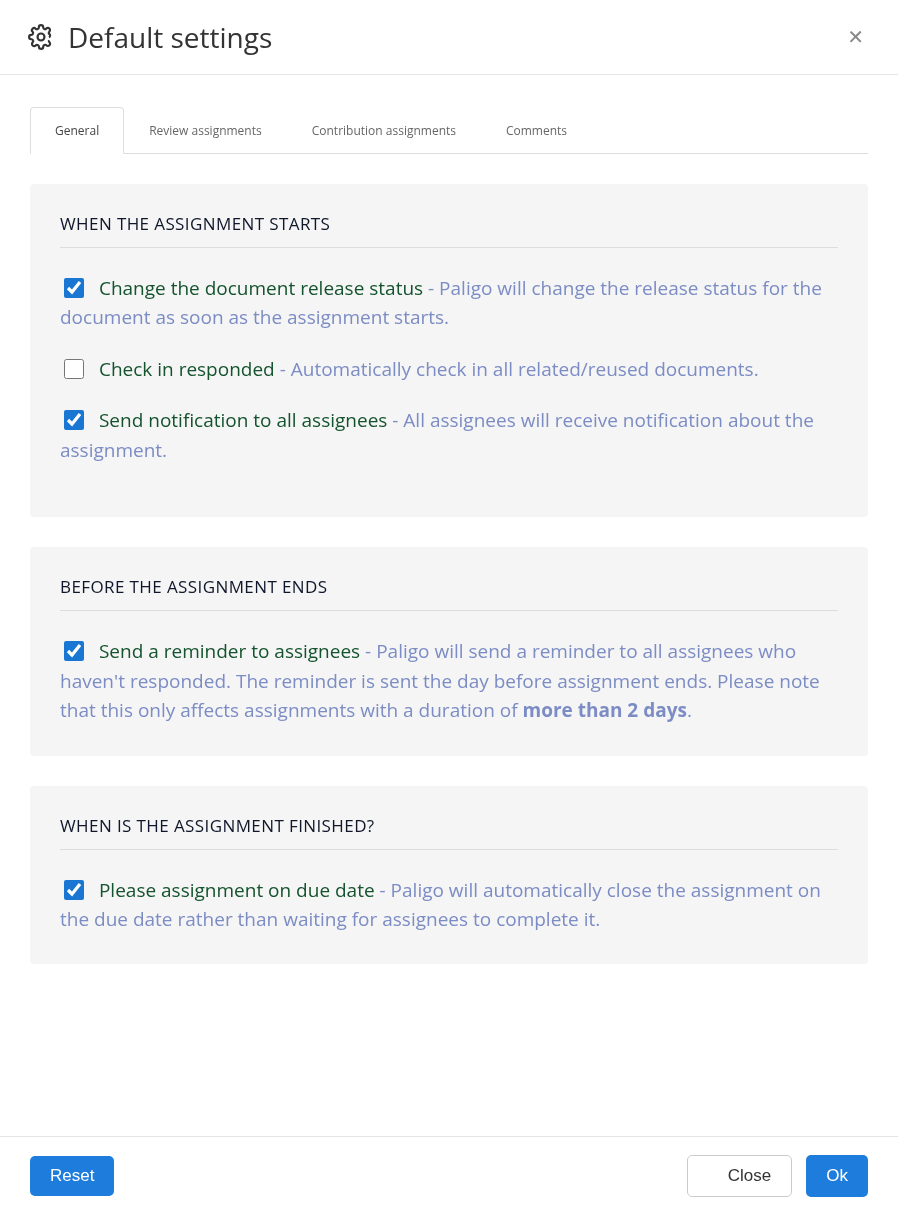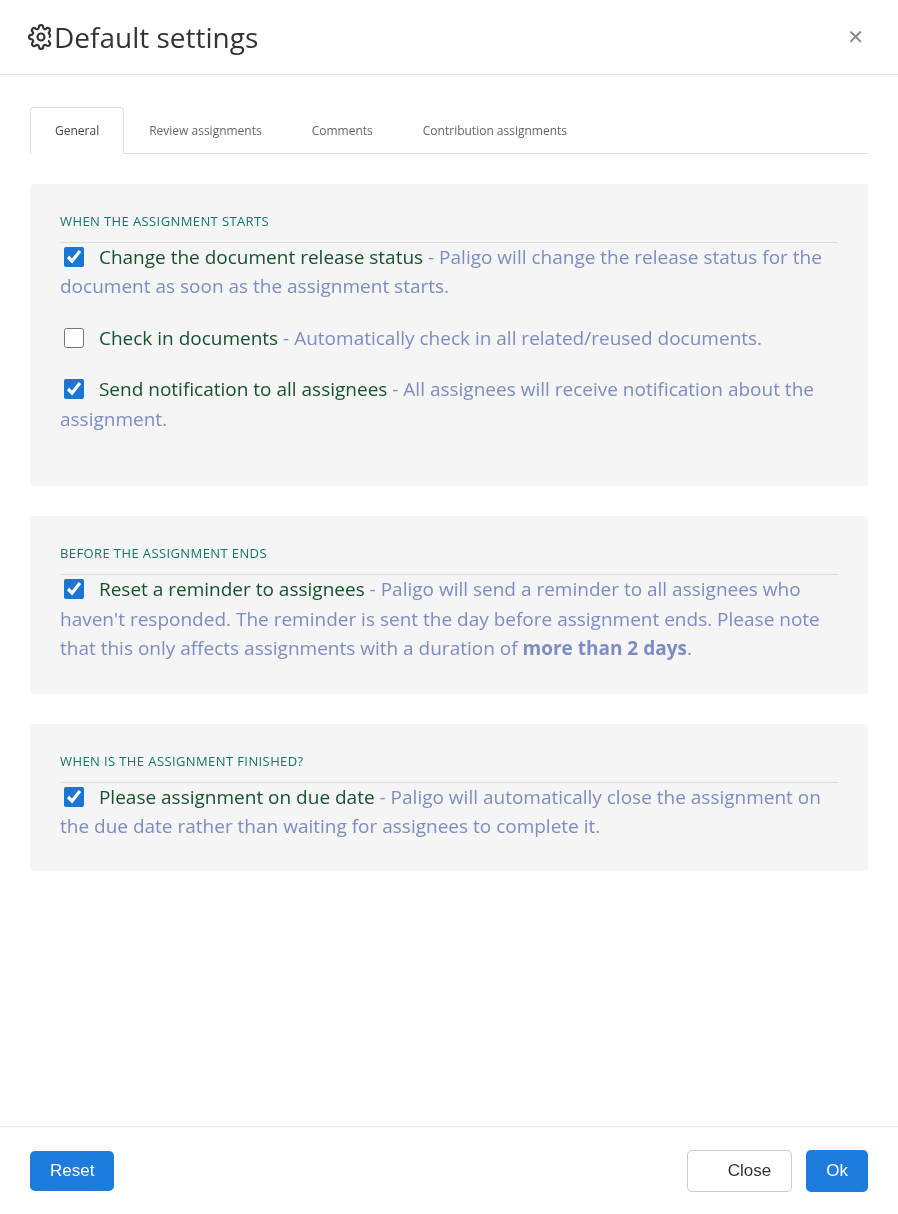--- a/index.html
+++ b/index.html
@@ -13,21 +13,21 @@
     position: relative;
     overflow: hidden;
   }
   .header {
     display: flex;
     align-items: center;
     justify-content: space-between;
     padding: 18px 28px 18px 28px;
     border-bottom: 1px solid #e5e5e5;
   }
-  .header-left { display: flex; align-items: center; }
+  .header-left { display: flex; align-items: center; gap: 14px; }
   .gear { width: 26px; height: 26px; flex-shrink: 0; }
   .title { font-size: 28px; color: #333; font-weight: 400; }
   .close-x { font-size: 20px; color: #888; cursor: pointer; padding: 6px; line-height: 1; }
 
   .body {
     position: absolute;
     top: 76px;
     bottom: 78px;
     left: 0; right: 0;
     overflow-y: scroll;
@@ -61,25 +61,26 @@
     background: #fff;
   }
 
   .panel {
     background: #f5f5f5;
     border-radius: 4px;
     padding: 28px 30px 30px 30px;
     margin-bottom: 30px;
   }
   .panel-title {
-    font-size: 13px;
+    font-size: 17px;
     letter-spacing: 0.4px;
-    color: #0f766e;
+    color: #0f172a;
     padding-bottom: 12px;
     border-bottom: 1px solid #ddd;
+    margin-bottom: 26px;
     text-transform: uppercase;
   }
   .option {
     font-size: 19px;
     line-height: 1.55;
     color: #333;
     margin-bottom: 22px;
   }
   .option.indent { margin-left: 44px; }
   .option input[type=checkbox] {
@@ -91,21 +92,21 @@
     cursor: pointer;
     border-radius: 4px;
   }
   .opt-label { color: #14532d; }
   .opt-desc { color: #7c8cc4; }
   .opt-desc b { font-weight: 700; }
 
   .footer {
     position: absolute;
     left: 0; right: 0; bottom: 0;
-    height: 88px;
+    height: 78px;
     border-top: 1px solid #e5e5e5;
     display: flex;
     align-items: center;
     justify-content: space-between;
     padding: 0 30px;
     background: #fff;
   }
   .btn {
     font-size: 17px;
     padding: 10px 20px;
@@ -129,51 +130,51 @@
     <span class="title">Default settings</span>
   </div>
   <span class="close-x">✕</span>
 </div>
 
 <div class="body">
 
   <div class="tabs">
     <div class="tab active">General</div>
     <div class="tab">Review assignments</div>
+    <div class="tab">Contribution assignments</div>
     <div class="tab">Comments</div>
-    <div class="tab">Contribution assignments</div>
   </div>
 
   <div class="panel">
     <div class="panel-title">WHEN THE ASSIGNMENT STARTS</div>
 
     <div class="option">
       <input type="checkbox" checked="" style="">
       <span class="opt-label">Change the document release status</span><span class="opt-desc"> - Paligo will change the release status for the document as soon as the assignment starts.</span>
     </div>
 
     <div class="option">
       <input type="checkbox" style="">
-      <span class="opt-label">Check in documents</span><span class="opt-desc"> - Automatically check in all related/reused documents.</span>
+      <span class="opt-label">Check in responded</span><span class="opt-desc"> - Automatically check in all related/reused documents.</span>
     </div>
 
     <div class="option">
       <input type="checkbox" checked="" style="">
       <span class="opt-label">Send notification to all assignees</span><span class="opt-desc"> - All assignees will receive notification about the assignment.</span>
     </div>
 
 
   </div>
 
   <div class="panel">
     <div class="panel-title">BEFORE THE ASSIGNMENT ENDS</div>
 
     <div class="option" style="margin-bottom:0">
       <input type="checkbox" checked="" style="">
-      <span class="opt-label">Reset a reminder to assignees</span><span class="opt-desc"><span> - Paligo will send a reminder to all assignees who haven't responded. The reminder is sent the day before assignment ends. Please note that this only affects assignments with a duration of </span><b>more than 2 days</b><span>.</span></span>
+      <span class="opt-label">Send a reminder to assignees</span><span class="opt-desc"><span> - Paligo will send a reminder to all assignees who haven't responded. The reminder is sent the day before assignment ends. Please note that this only affects assignments with a duration of </span><b>more than 2 days</b><span>.</span></span>
     </div>
   </div>
 
   <div class="panel">
     <div class="panel-title">WHEN IS THE ASSIGNMENT FINISHED?</div>
 
     <div class="option" style="margin-bottom:0">
       <input type="checkbox" checked="" style="">
       <span class="opt-label">Please assignment on due date</span><span class="opt-desc"> - Paligo will automatically close the assignment on the due date rather than waiting for assignees to complete it.</span>
     </div>

